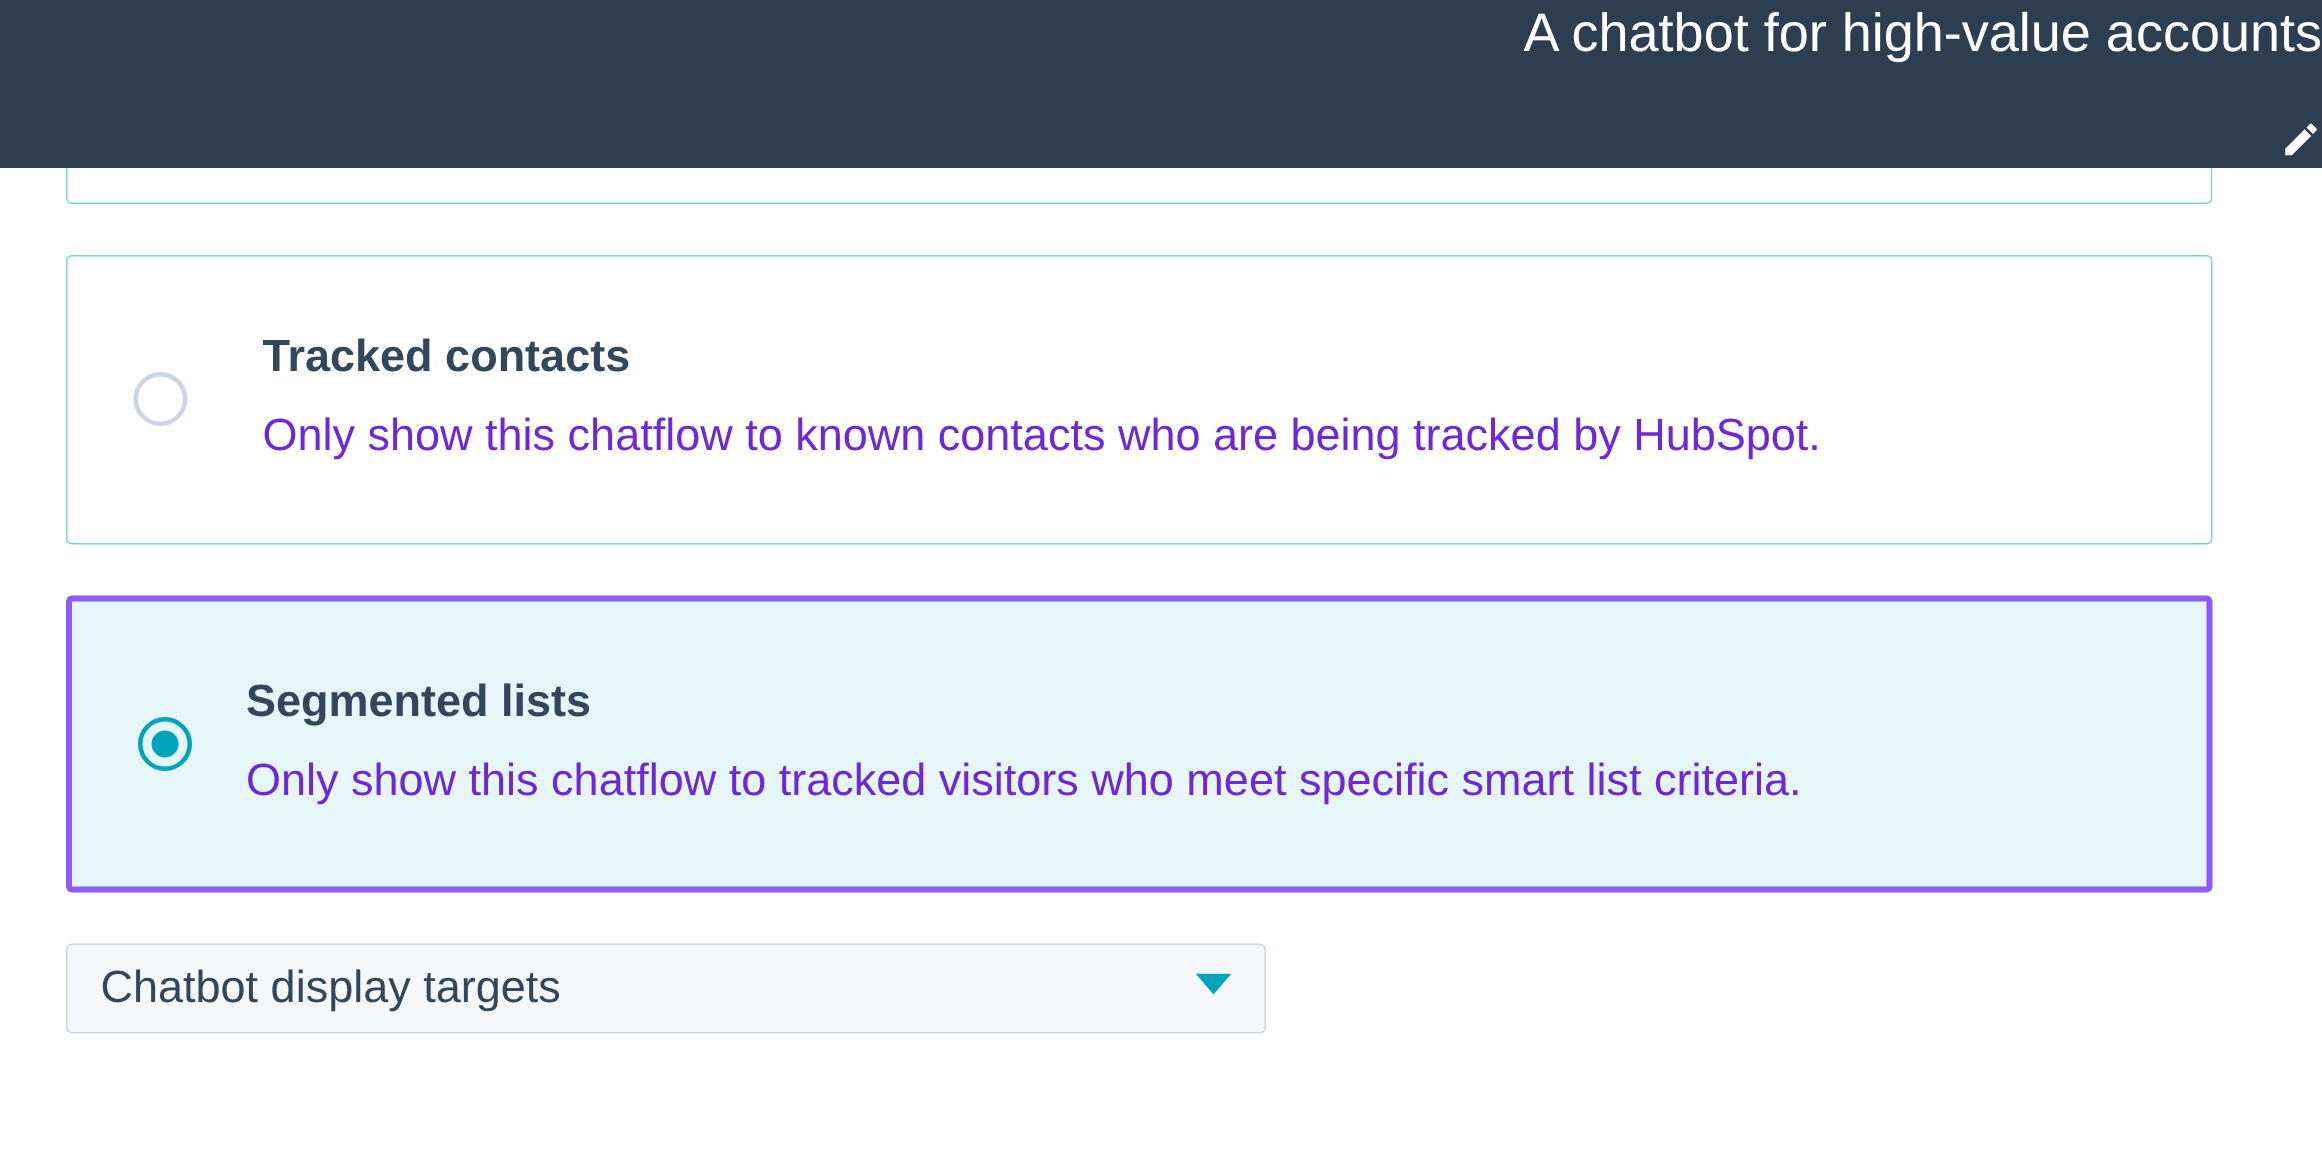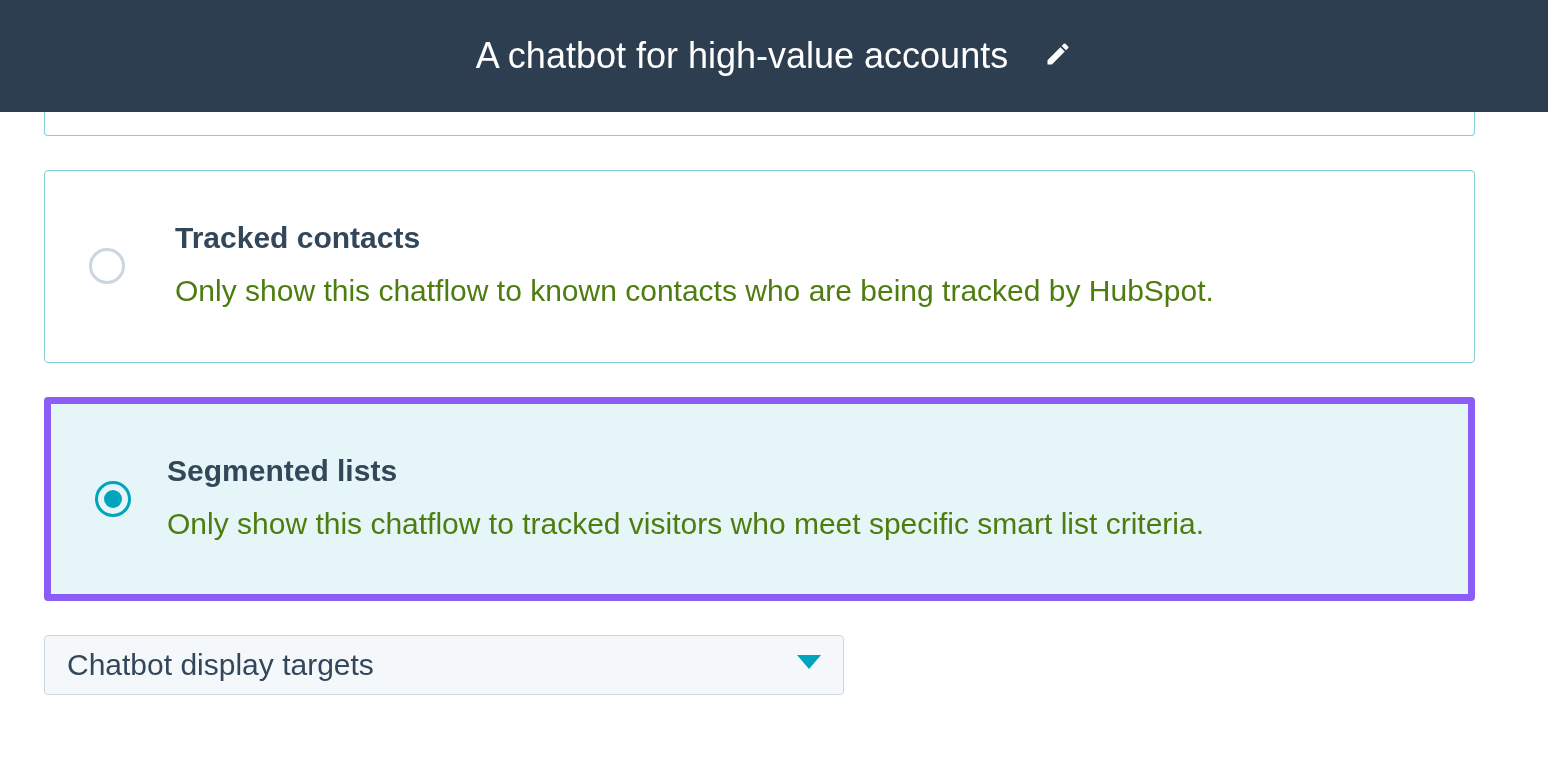--- a/index.html
+++ b/index.html
@@ -5,23 +5,24 @@
     * { box-sizing: border-box; margin: 0; padding: 0; }
     body {
       font-family: -apple-system, BlinkMacSystemFont, "Segoe UI", Helvetica, Arial, sans-serif;
       background: #fff;
       width: 1548px;
     }
     .header {
       height: 112px;
       background: #2d3e50;
       display: flex;
-      align-items: center;
+      align-items: flex-end;
       justify-content: center;
       gap: 36px;
+      flex-direction: column;
     }
     .header-title {
       color: #fff;
       font-size: 36px;
       font-weight: 400;
     }
     .edit-icon {
       color: #fff;
       cursor: pointer;
     }
@@ -42,21 +43,21 @@
       border-radius: 4px;
       background: #fff;
       display: flex;
       align-items: center;
       padding: 50px 44px;
       gap: 50px;
       margin-bottom: 34px;
       cursor: pointer;
     }
     .option-box.selected {
-      border: 7px solid #8b5cf6;
+      border: 4px solid #8b5cf6;
       background: #e5f5f8;
       gap: 36px;
     }
     .radio {
       width: 36px;
       height: 36px;
       border: 3px solid #cbd6e2;
       border-radius: 50%;
       flex-shrink: 0;
       position: relative;
@@ -77,21 +78,21 @@
     .option-text { flex: 1; }
     .option-title {
       font-size: 30px;
       font-weight: 600;
       color: #33475b;
       margin-bottom: 16px;
     }
     .option-desc {
       font-size: 30px;
       font-weight: 400;
-      color: #4d7c0f;
+      color: #6d28d9;
       line-height: 1.35;
     }
     .dropdown {
       width: 800px;
       height: 60px;
       border: 1px solid #cbd6e2;
       border-radius: 4px;
       background: #f5f8fa;
       display: flex;
       align-items: center;

